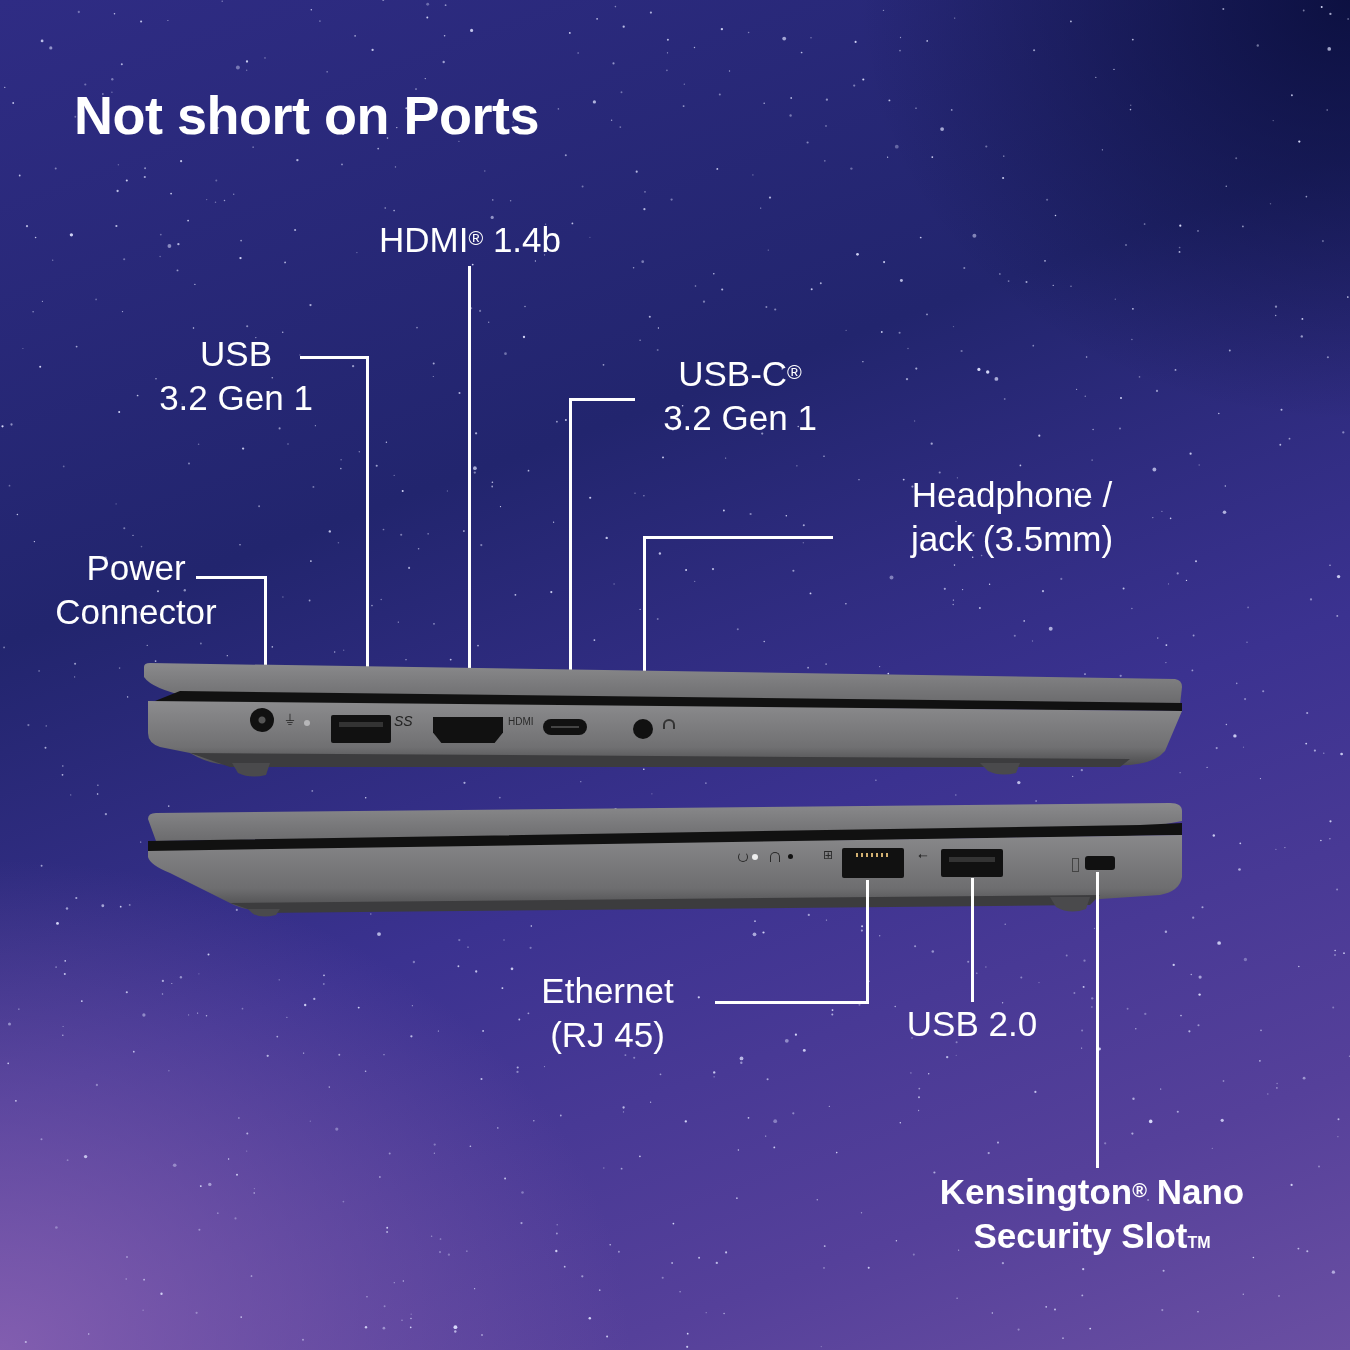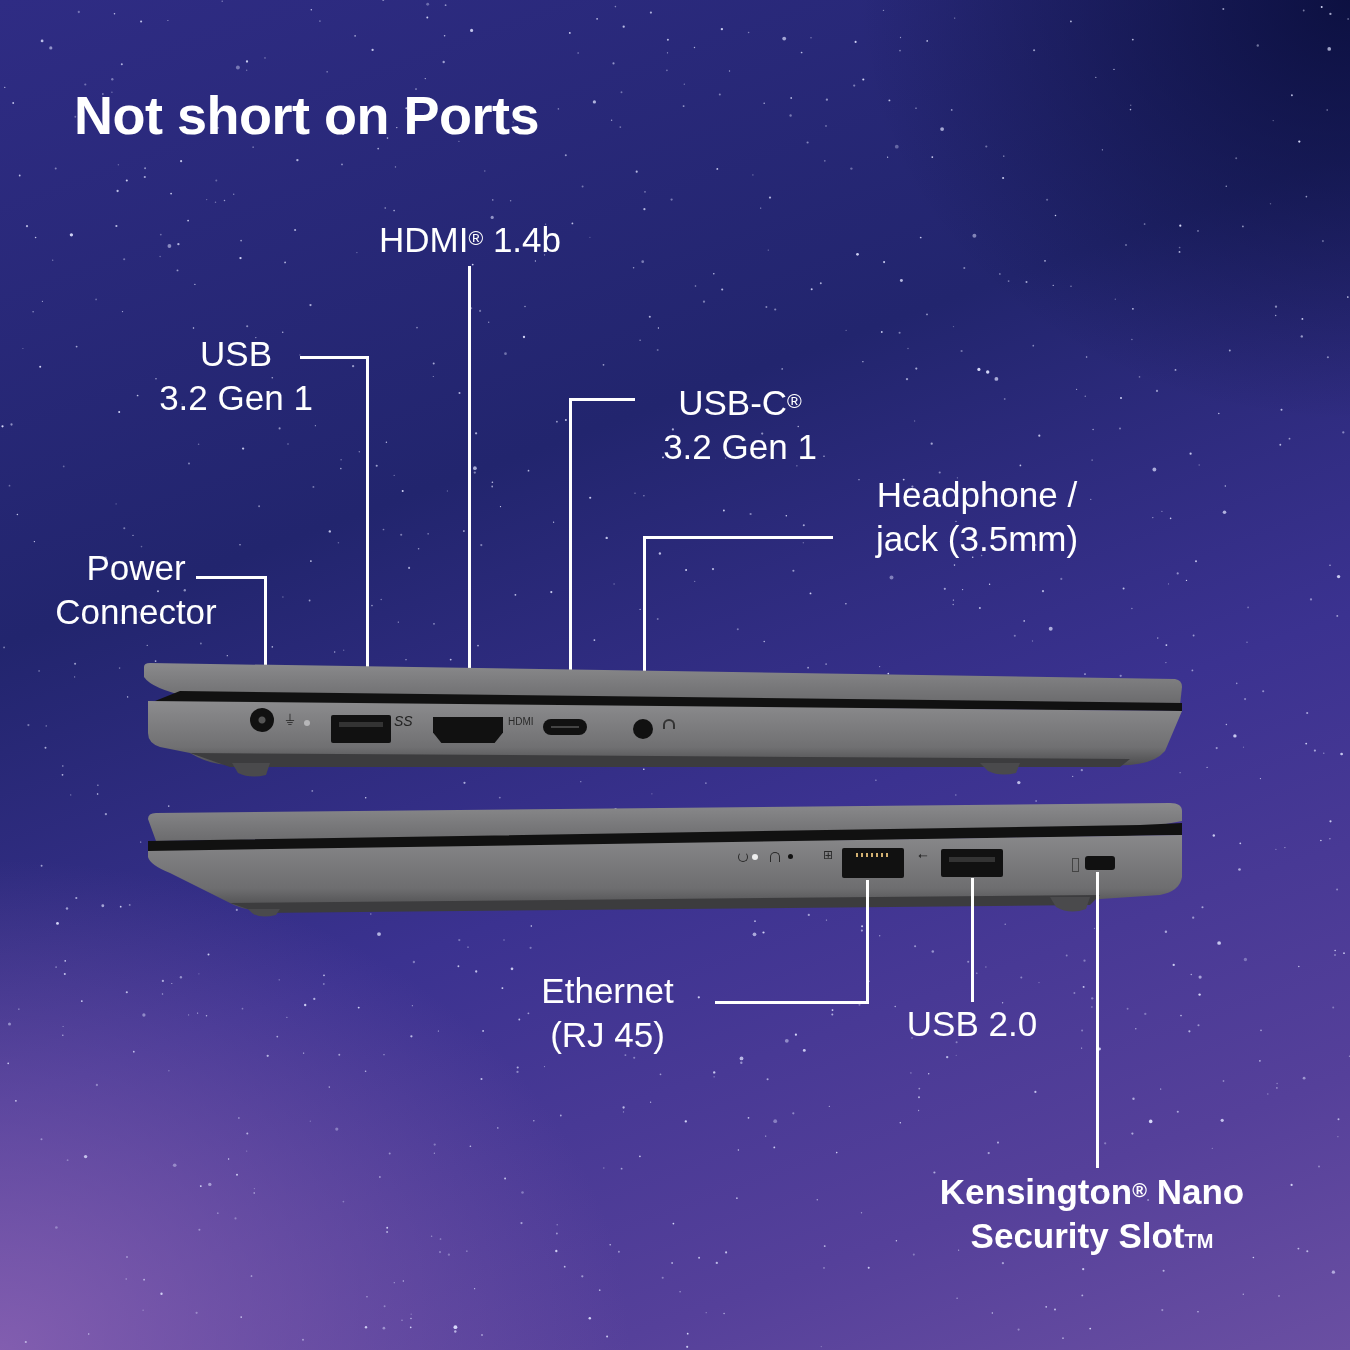--- a/index.html
+++ b/index.html
@@ -6,21 +6,21 @@
   body{width:1350px;height:1350px;overflow:hidden;position:relative;font-family:"Liberation Sans","DejaVu Sans",sans-serif;color:#fff;}
   .bg{position:absolute;inset:0;
     background:
       radial-gradient(ellipse 900px 700px at 0% 100%, rgba(140,100,180,0.85), rgba(140,100,180,0) 70%),
       radial-gradient(ellipse 700px 600px at 100% 0%, rgba(10,14,60,0.9), rgba(10,14,60,0) 70%),
       linear-gradient(160deg,#2f2c84 0%,#22256e 35%,#3b3290 60%,#55409a 85%,#6a4fa2 100%);}
   .stars{position:absolute;inset:0;}
   .title{position:absolute;left:74px;top:88px;font-size:54px;font-weight:bold;letter-spacing:-0.5px;line-height:1;}
   .label{position:absolute;font-size:35px;line-height:44px;text-align:center;white-space:nowrap;}
   .label sup{font-size:20px;vertical-align:top;position:relative;top:-2px;}
-  .label .tm{font-size:20px;}
+  .label .tm{font-size:16px;}
   .line{position:absolute;background:#fff;}
   .laptop{position:absolute;}
   .port{position:absolute;background:#111;}
   .icon{position:absolute;}
 </style>
 </head>
 <body>
 
 <div class="bg"></div>
 <svg class="stars" id="stars" width="1350" height="1350">
@@ -940,28 +940,28 @@
   <div>3.2 Gen 1</div>
 </div>
 <div class="line" style="left:300px;top:356px;width:68px;height:3px;"></div>
 <div class="line" style="left:366px;top:356px;width:3px;height:374px;"></div>
 
 <div class="label" style="left:360px;top:218px;width:220px;">
   <span>HDMI</span><sup>®</sup><span> 1.4b</span>
 </div>
 <div class="line" style="left:468px;top:266px;width:3px;height:464px;"></div>
 
-<div class="label" style="left:650px;top:352px;width:180px;margin-top:29px;">
+<div class="label" style="left:650px;top:352px;width:180px;">
   <div><span>USB-C</span><sup>®</sup></div>
   <div>3.2 Gen 1</div>
 </div>
 <div class="line" style="left:569px;top:398px;width:66px;height:3px;"></div>
 <div class="line" style="left:569px;top:398px;width:3px;height:300px;"></div>
 
-<div class="label" style="left:797px;top:473px;width:360px;">
+<div class="label" style="left:832px;top:473px;width:360px;">
   <div>Headphone /</div>
   <div>jack (3.5mm)</div>
 </div>
 <div class="line" style="left:643px;top:536px;width:190px;height:3px;"></div>
 <div class="line" style="left:643px;top:536px;width:3px;height:162px;"></div>
 
 <svg class="laptop" style="left:130px;top:655px;" width="1070" height="130" viewBox="0 0 1070 130">
   <defs>
     <linearGradient id="lidL" x1="0" y1="0" x2="0" y2="1">
         <stop offset="0" stop-color="#8a8a8c"></stop>

